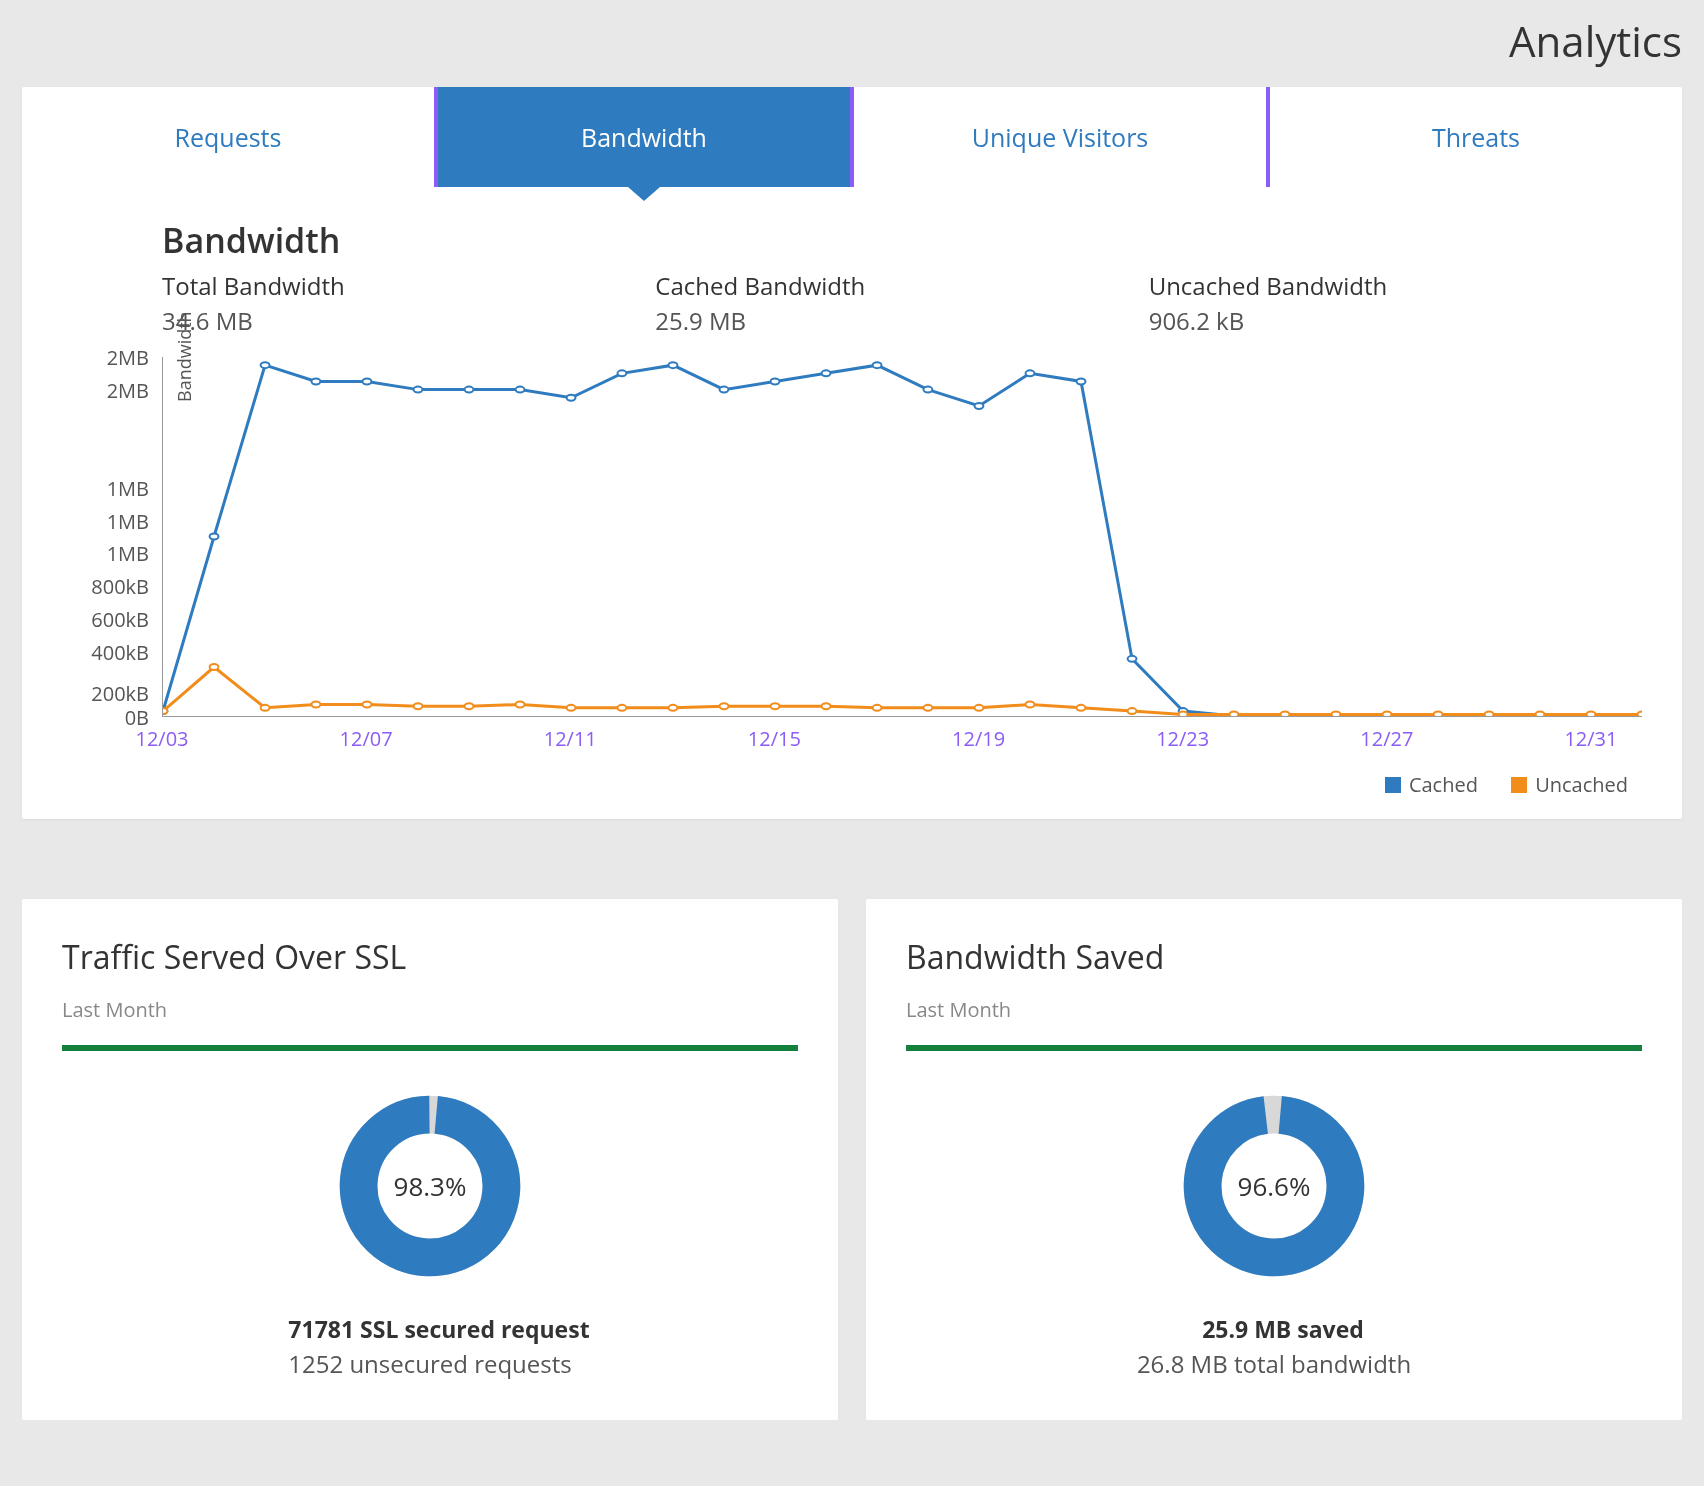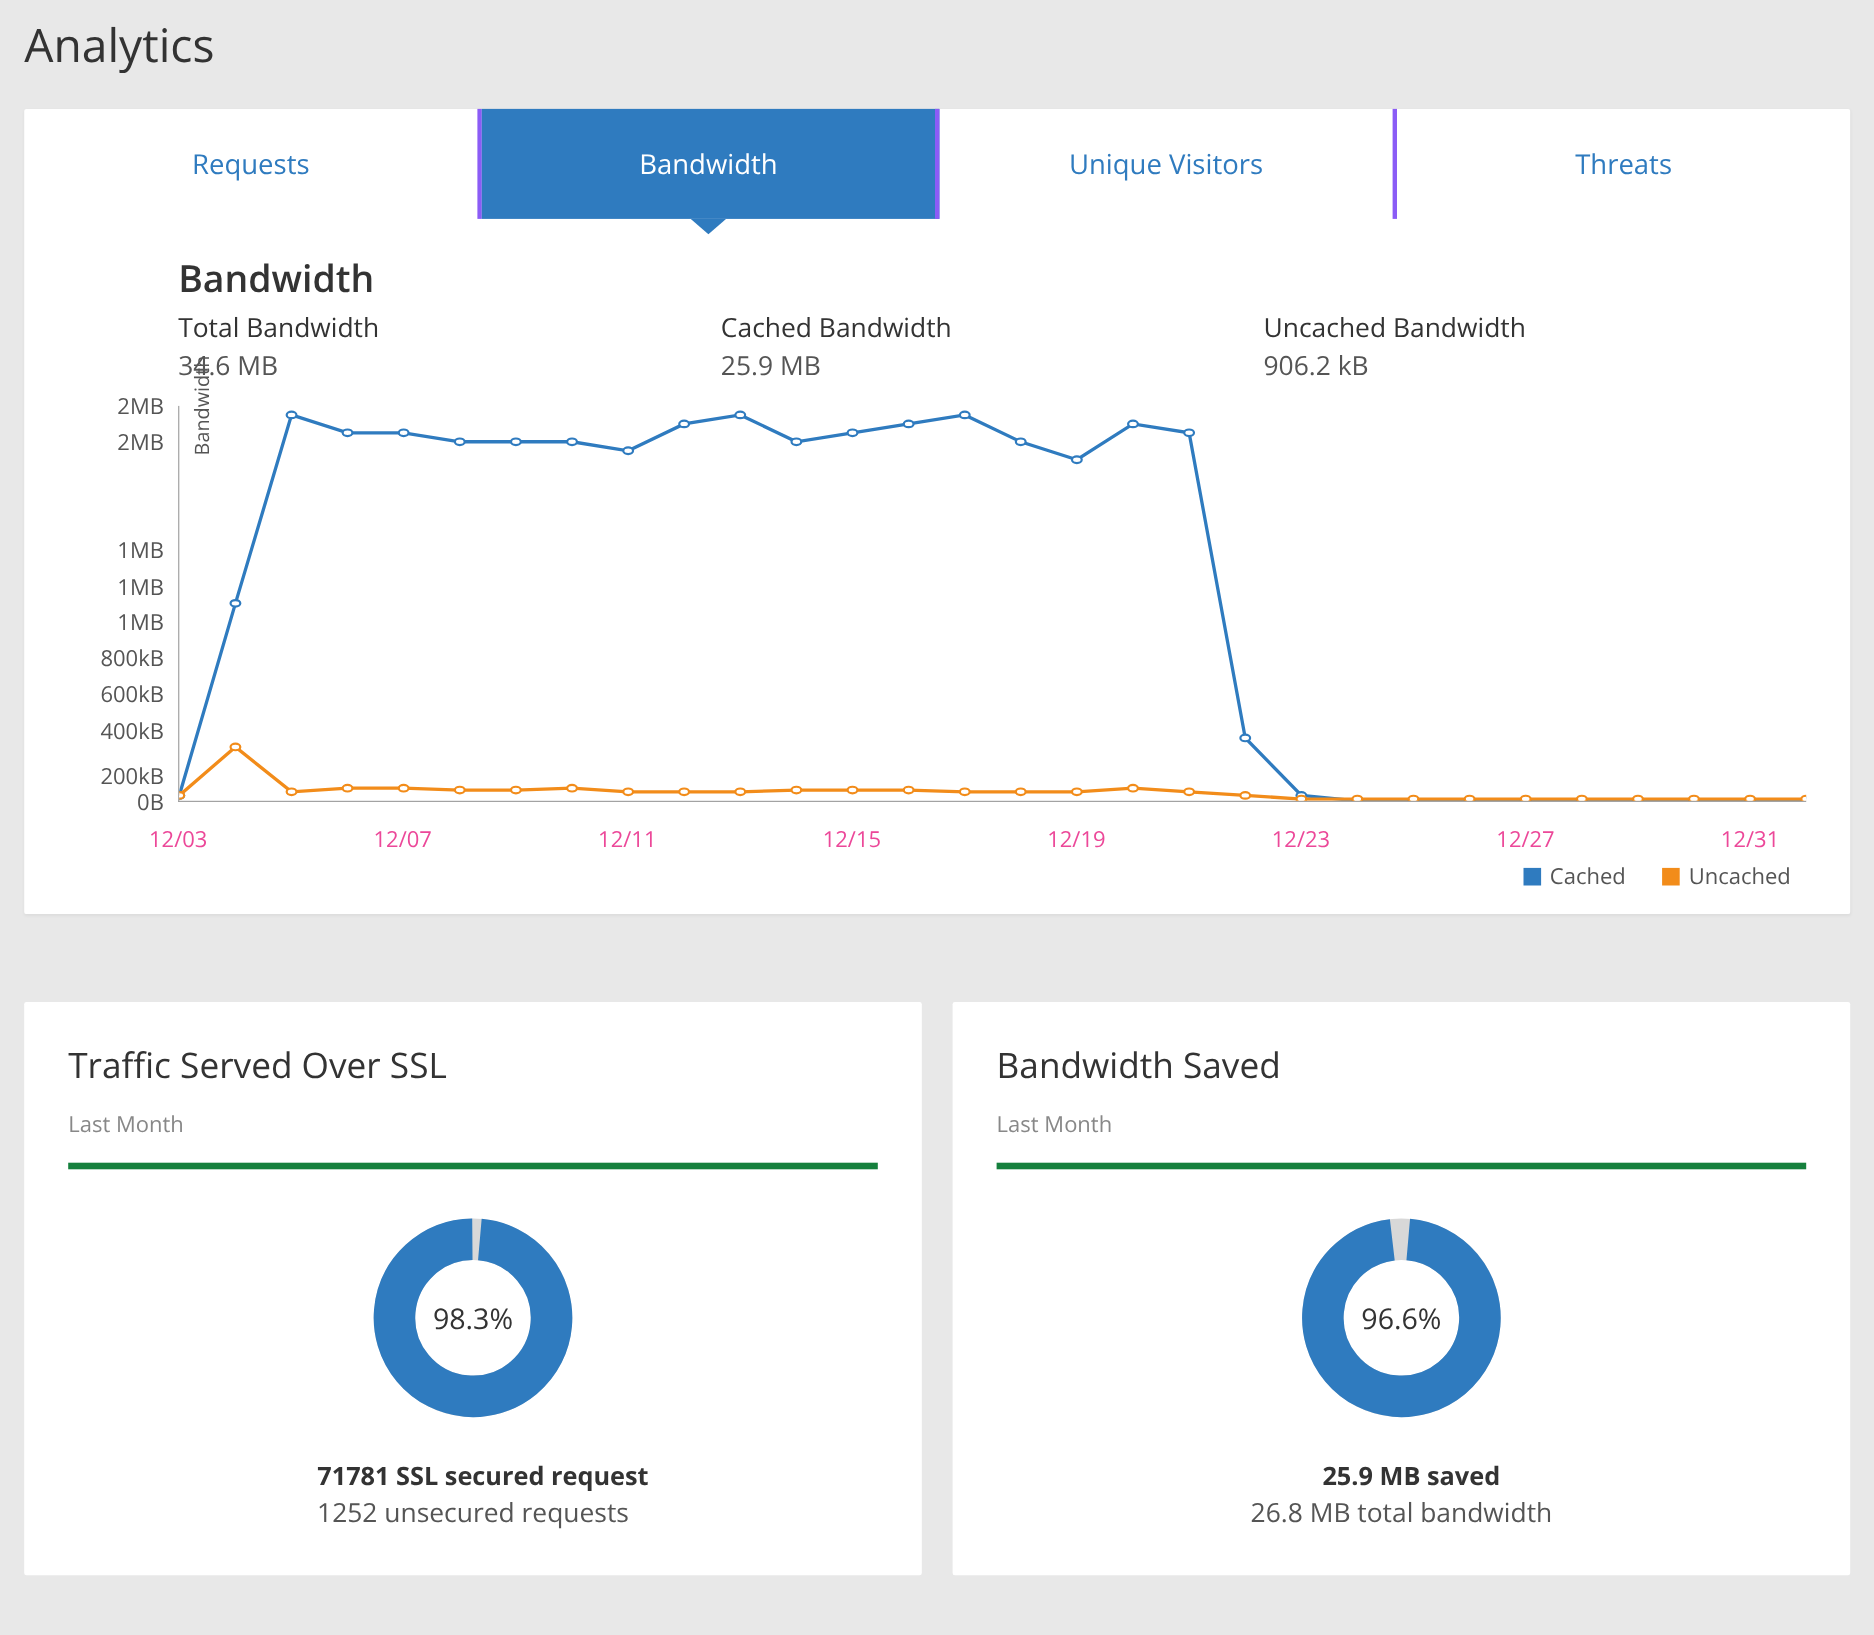--- a/index.html
+++ b/index.html
@@ -7,21 +7,22 @@
   font-family: -apple-system, BlinkMacSystemFont, "Segoe UI", "Open Sans", sans-serif;
   background: #e8e8e8;
   color: #333;
   width: 1704px;
   padding: 0 0 30px 0;
 }
 .page-title {
   font-size: 42px;
   font-weight: 400;
   color: #333;
-  padding: 12px 22px 30px 22px;
+  padding: 12px 22px 18px 22px;
+  text-align: right;
 }
 .panel {
   background: #fff;
   margin: 0 22px;
   border-radius: 2px;
   box-shadow: 0 1px 3px rgba(0,0,0,0.05);
 }
 .tabs {
   display: flex;
   height: 100px;
@@ -115,23 +116,22 @@
   border-bottom: 1px solid #999;
 }
 .xaxis {
   position: relative;
   height: 40px;
   margin-top: 8px;
 }
 .xtick {
   position: absolute;
   font-size: 20px;
-  color: #ec4899;
+  color: #8b5cf6;
   transform: translateX(-50%);
-  margin-top: 12px;
 }
 .legend {
   text-align: right;
   font-size: 20px;
   color: #555;
   margin-top: 6px;
 }
 .legend-item {
   display: inline-flex;
   align-items: center;

